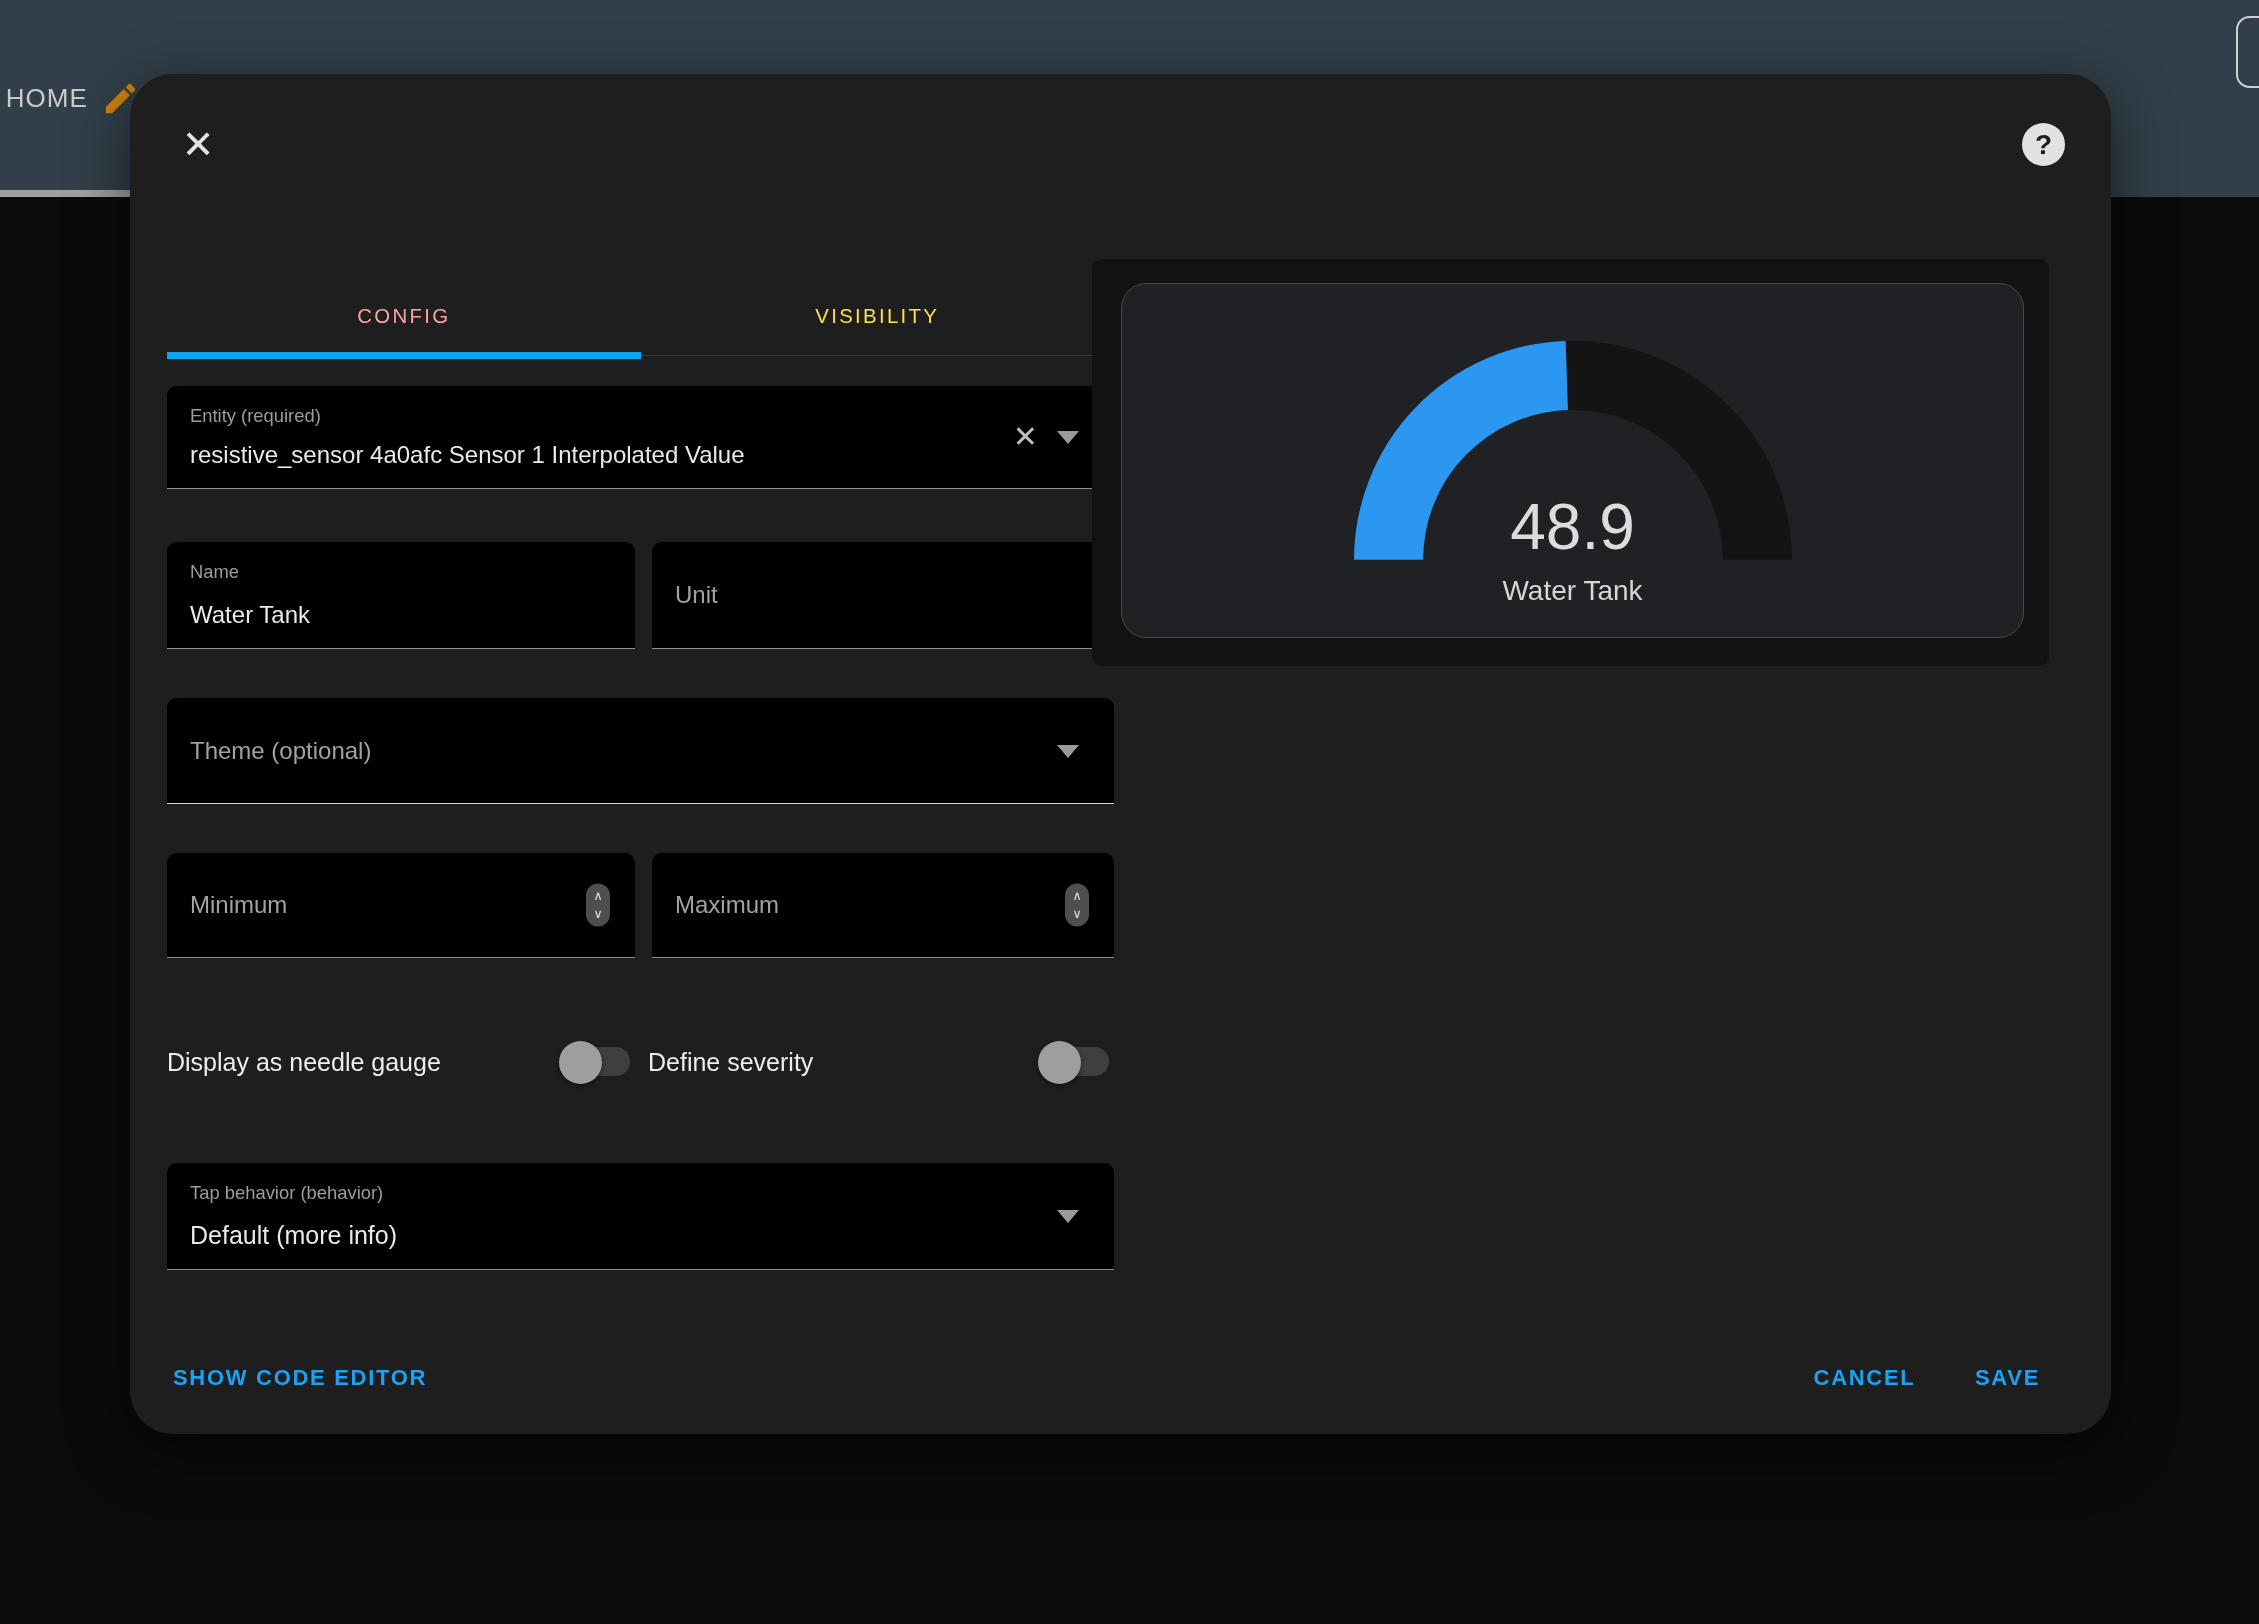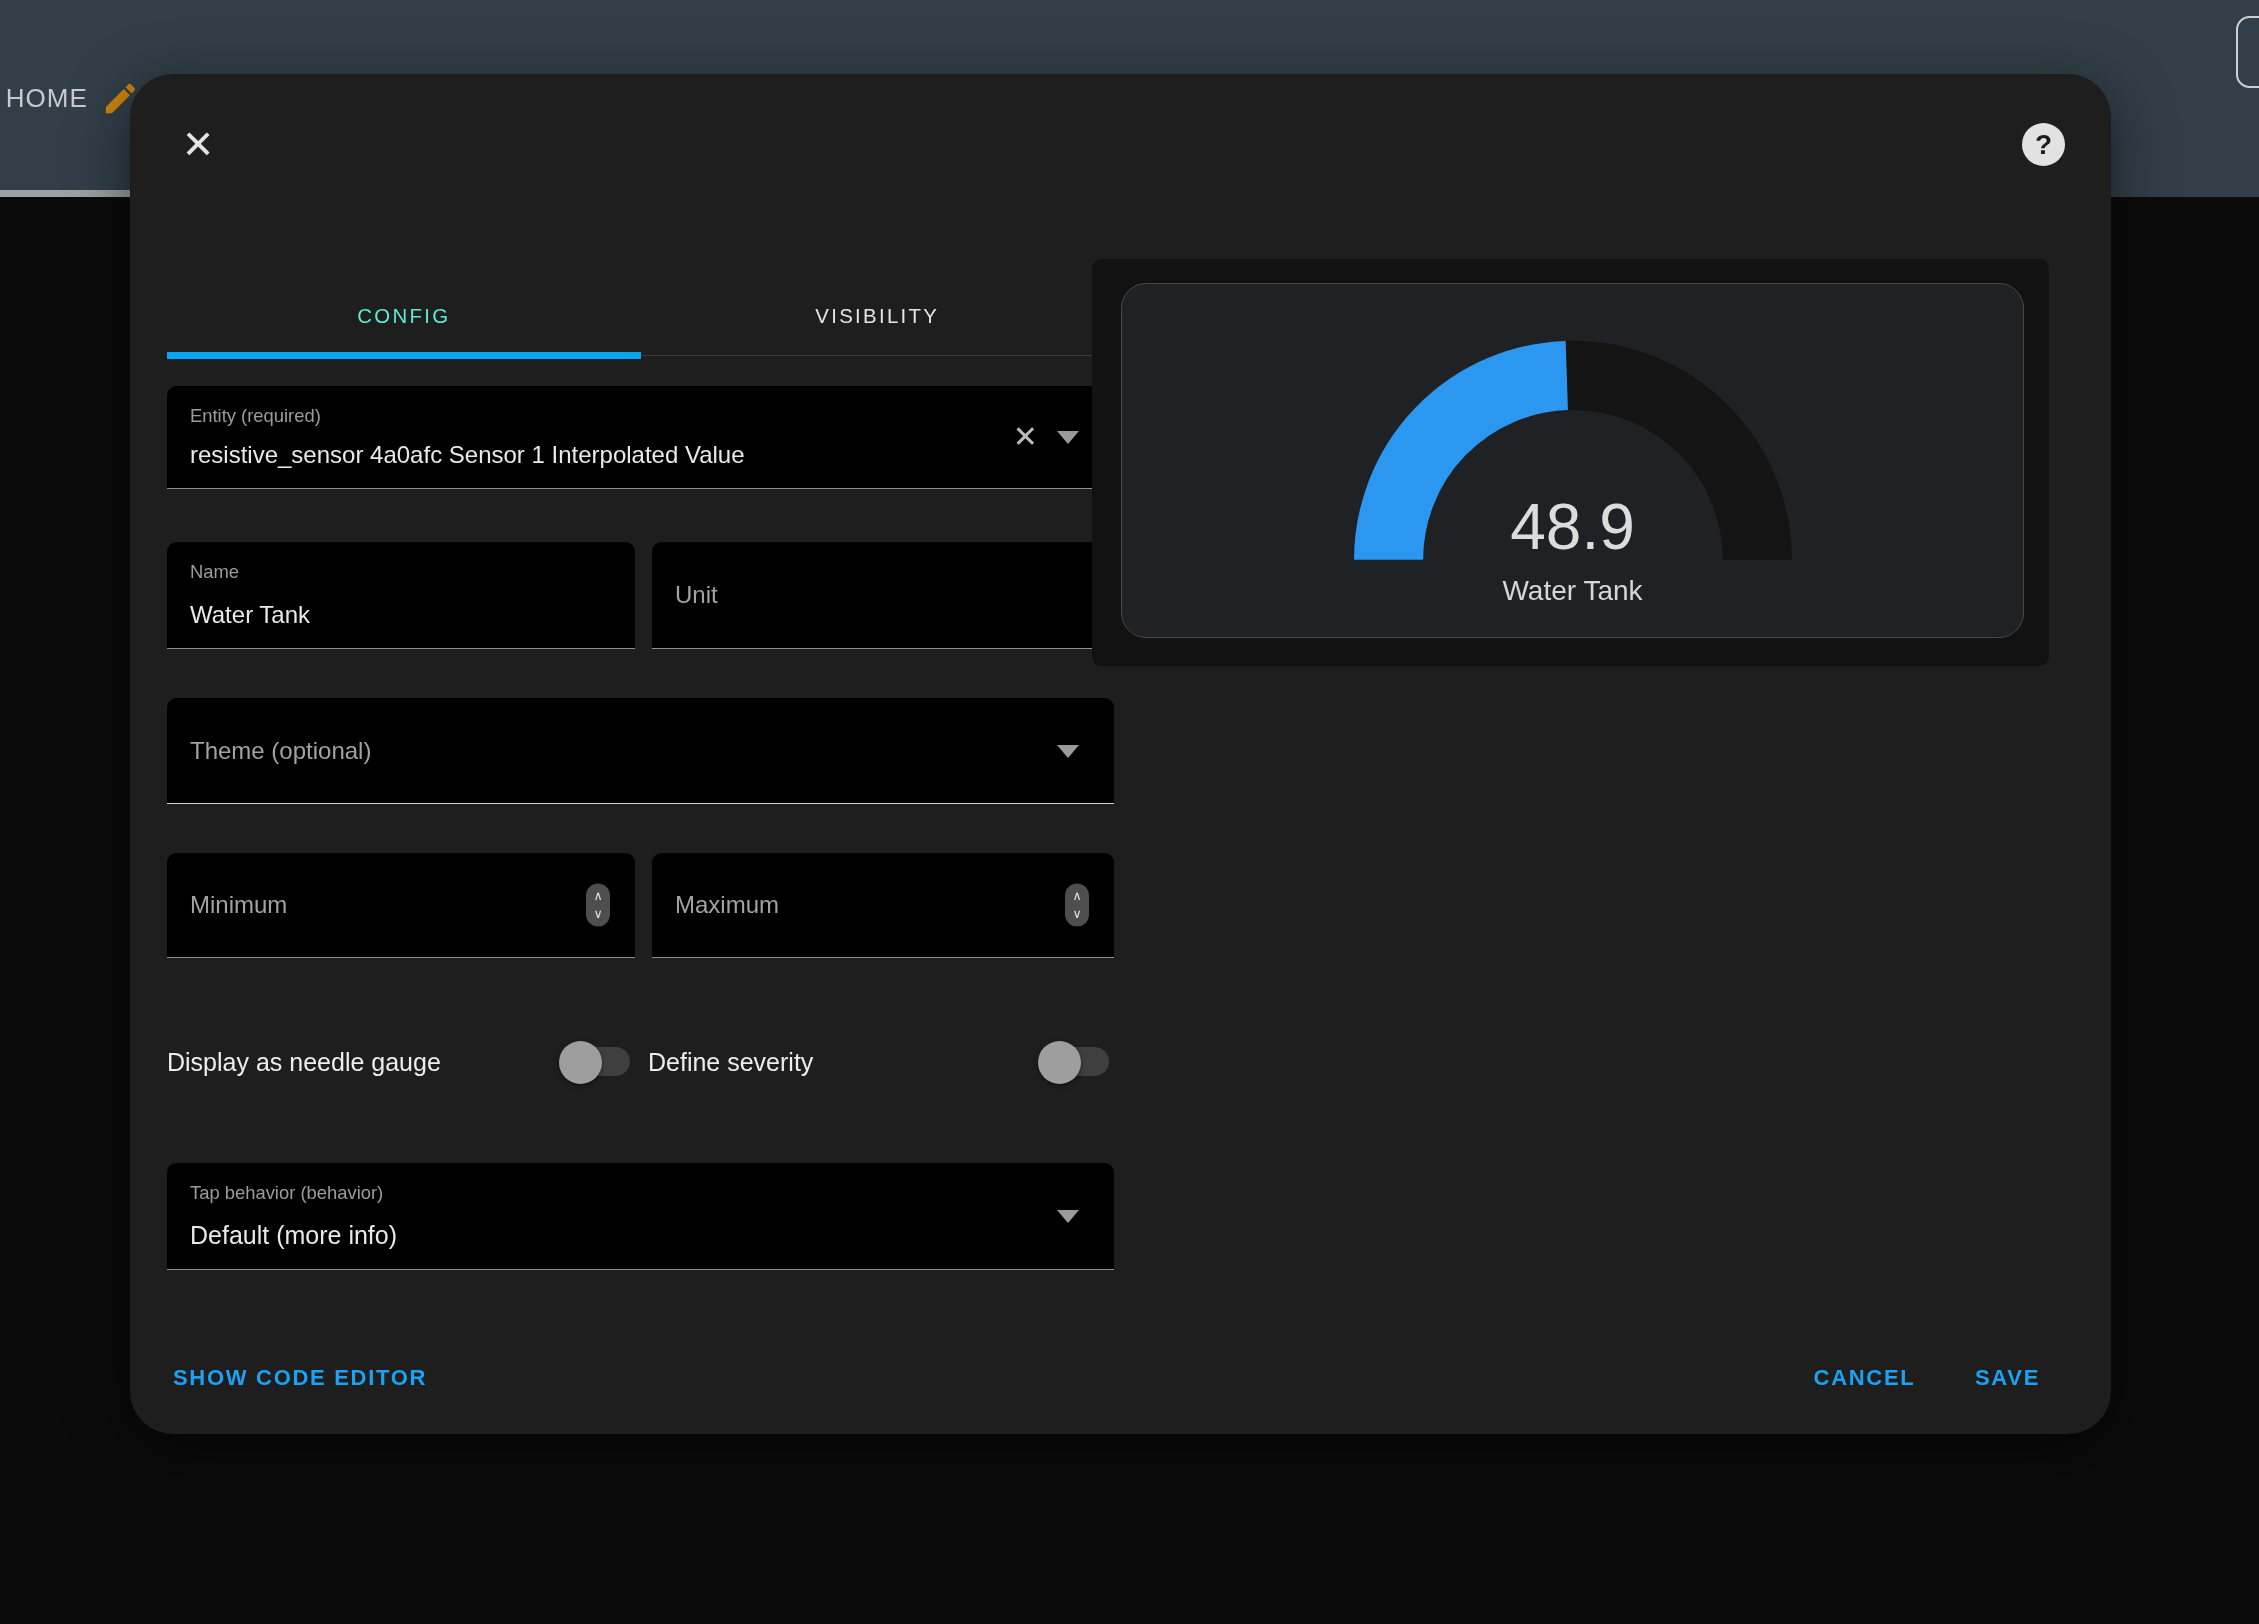--- a/index.html
+++ b/index.html
@@ -15,22 +15,22 @@
   .pencil-icon{width:39px;height:39px;flex:0 0 auto;}
   .partial-btn{position:absolute;left:2236px;top:15.5px;width:68px;height:68px;border:2.9px solid #ccd0d2;border-radius:13.6px;background:transparent;}
   
   .dialog{position:absolute;left:130px;top:74px;width:1981px;height:1360px;background:#1e1e1e;border-radius:43px;box-shadow:0 15.5px 58px rgba(0,0,0,.55);}
   .dialog *{box-sizing:border-box;}
   .close-x{position:absolute;left:39px;top:41px;width:58px;height:58px;display:flex;align-items:center;justify-content:center;font-size:39px;color:#e3e3e3;cursor:pointer;}
   .dlg-title{position:absolute;left:124px;top:45px;height:54px;line-height:54px;font-size:39px;font-weight:400;color:#ececec;white-space:nowrap;}
   .help-btn{position:absolute;left:1892px;top:49px;width:43px;height:43px;border-radius:50%;background:#e2e2e2;color:#1c1c1c;font-size:28px;font-weight:bold;display:flex;align-items:center;justify-content:center;cursor:pointer;}
   
   .tabs{position:absolute;left:37px;top:204px;width:947px;height:78px;display:flex;border-bottom:1.9px solid #3a3a3a;}
-  .tab{flex:1;display:flex;align-items:center;justify-content:center;font-size:20.4px;font-weight:500;letter-spacing:2.3px;color:#e5e5e5;cursor:pointer;}
-  .tab.active{color:#5eead4;}
+  .tab{flex:1;display:flex;align-items:center;justify-content:center;font-size:20.4px;font-weight:500;letter-spacing:2.3px;color:#fde047;cursor:pointer;}
+  .tab.active{color:#fca5a5;}
   .tab-indicator{position:absolute;left:0;bottom:-3.9px;width:474px;height:6.8px;background:#0aa5f2;}
   
   .field{position:absolute;background:#000000;border-radius:9.7px 9.7px 0 0;border-bottom:1.9px solid #8f8f8f;}
   .field .flabel{position:absolute;left:23px;top:19.4px;font-size:18.4px;color:#9c9c9c;}
   .field .fvalue{position:absolute;left:23px;bottom:19.4px;font-size:24px;color:#e9e9e9;white-space:nowrap;}
   .field.centered{display:flex;align-items:center;padding-left:23px;font-size:24px;color:#a2a2a2;}
   .clear-x{position:absolute;right:76px;top:50%;transform:translateY(-50%);font-size:30px;color:#bcbcbc;cursor:pointer;line-height:1;}
   .caret{position:absolute;right:35px;top:50%;margin-top:-5.8px;width:0;height:0;border-left:11.6px solid transparent;border-right:11.6px solid transparent;border-top:13.6px solid #9a9a9a;}
   .spinner{position:absolute;right:25px;top:50%;transform:translateY(-50%);width:24px;height:43px;background:#4e4e4e;border-radius:12.6px;display:flex;flex-direction:column;align-items:center;justify-content:center;gap:4.9px;color:#e0e0e0;font-size:12.6px;line-height:1;cursor:pointer;}
   

